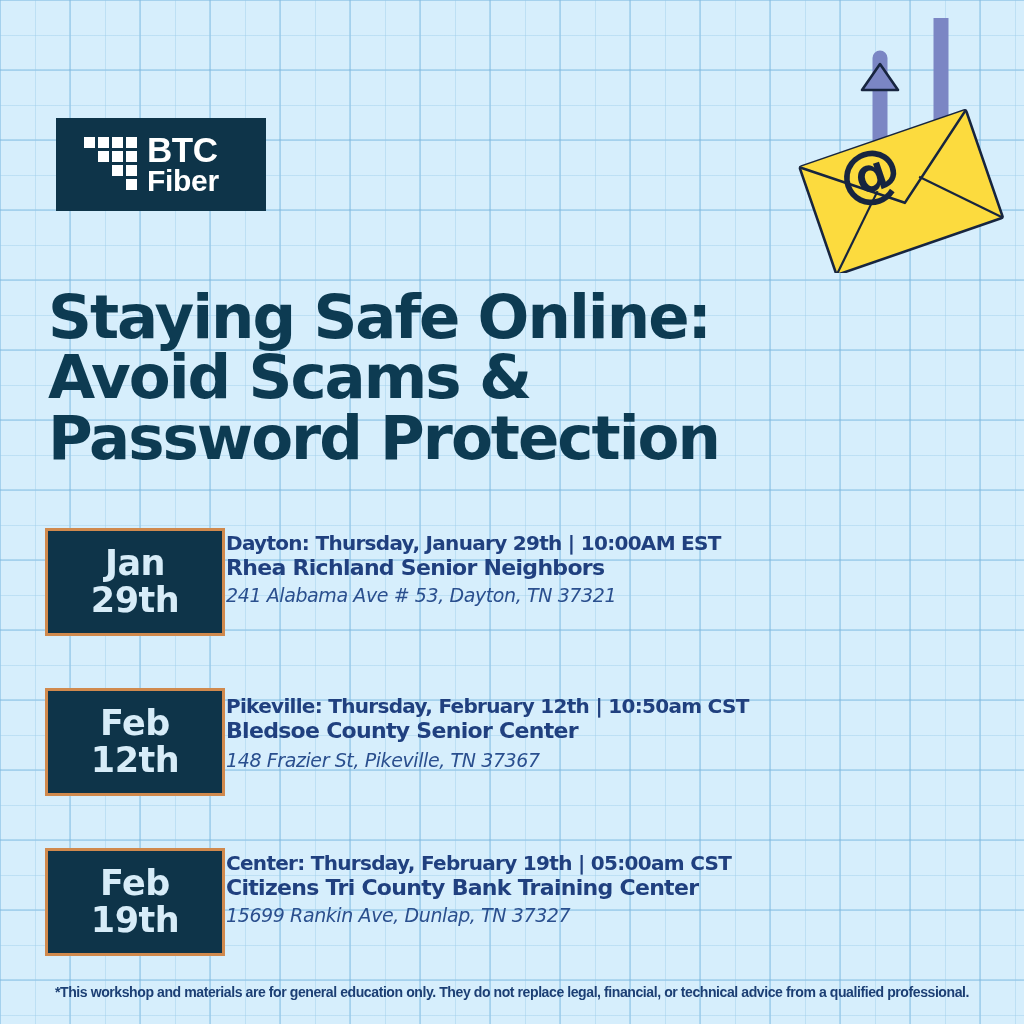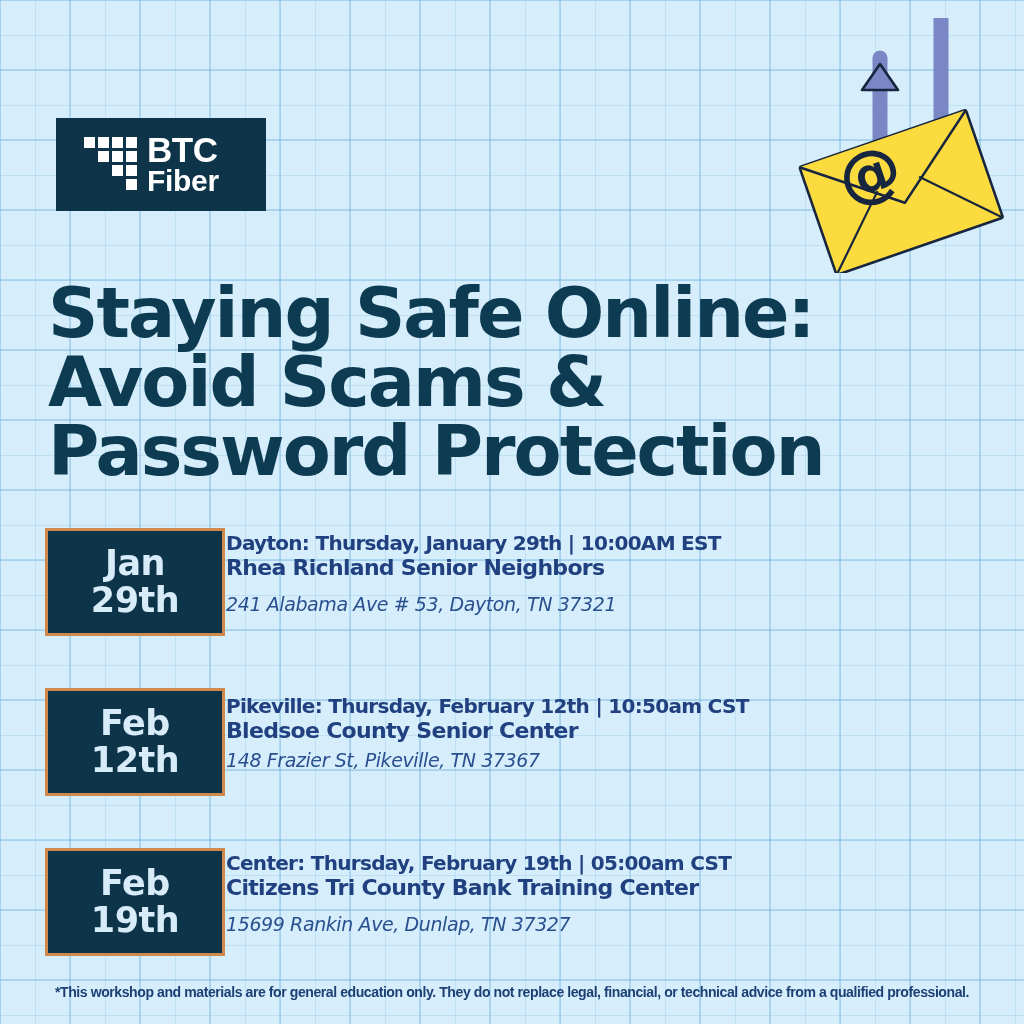--- a/index.html
+++ b/index.html
@@ -92,26 +92,26 @@
     top: 18px;
     width: 230px;
     height: 255px;
   }
   .art svg { display: block; width: 100%; height: 100%; }
 
   
   .title {
     position: absolute;
     left: 48px;
-    top: 232px;
+    top: 246px;
     width: 900px;
     color: #0d3b52;
     font-family: "DejaVu Sans", sans-serif;
     font-weight: 700;
-    font-size: 70px;
+    font-size: 61px;
     line-height: 0.99;
     letter-spacing: -2.0px;
   }
   .title .tl { display: block; white-space: nowrap; }
 
   
   .events {
     position: absolute;
     left: 45px;
     top: 528px;
@@ -169,21 +169,21 @@
     white-space: nowrap;
   }
   .ev-line3 {
     color: #2a4f8e;
     font-family: "DejaVu Sans", sans-serif;
     font-size: 19px;
     font-style: italic;
     font-weight: 400;
     letter-spacing: -0.4px;
     line-height: 1.35;
-    margin-top: 10px;
+    margin-top: 1px;
     white-space: nowrap;
   }
 
   
   .event.e2 .evtext { top: 6px; }
   .event.e2 .ev-line3 { margin-top: 3px; }
   .event.e3 .evtext { top: 3px; }
 
   
   .footer {

